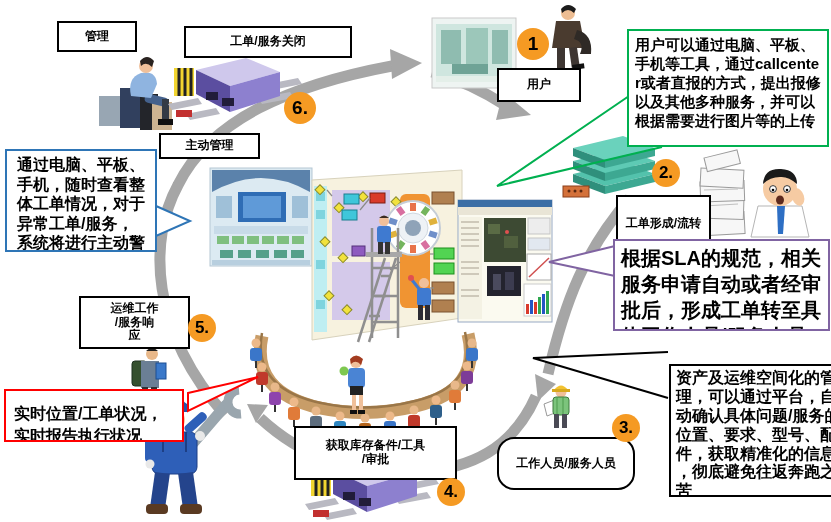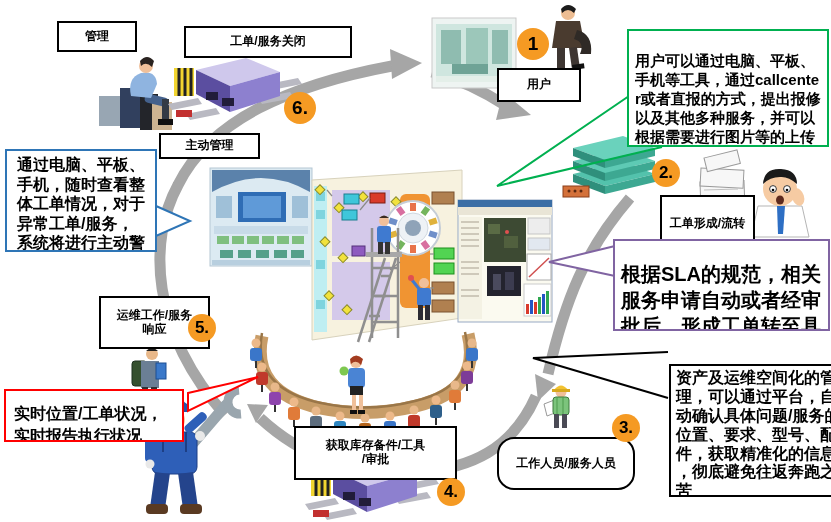--- a/index.html
+++ b/index.html
@@ -2,21 +2,21 @@
 <html><head>
 <meta charset="utf-8">
 <style>
   html,body{margin:0;padding:0;background:#fff;}
   #stage{position:relative;width:831px;height:522px;background:#ffffff;overflow:hidden;
          font-family:"Liberation Sans","DejaVu Sans",sans-serif;}
   #art{position:absolute;left:0;top:0;z-index:1;}
   .box{position:absolute;background:#fff;border:2px solid #000;display:flex;align-items:center;
        justify-content:center;text-align:center;font-weight:bold;font-size:12px;line-height:1.15;
        box-sizing:border-box;z-index:5;color:#000;word-break:break-all;line-break:anywhere;}
-  .callout{position:absolute;background:#fff;border:2px solid #000;padding:20px 6px;font-weight:bold;
+  .callout{position:absolute;background:#fff;border:2px solid #000;padding:4px 6px;font-weight:bold;
        font-size:15px;line-height:1.27;box-sizing:border-box;z-index:5;color:#000;
        word-break:break-all;line-break:anywhere;overflow:hidden;text-align:left;}
   .callout.green{border-color:#00B050;}
   .callout.blue{border-color:#2E75B6;font-size:16px;line-height:1.22;padding:4px 10px;}
   .callout.purple{border-color:#8064A2;font-size:20px;line-height:1.3;}
   .callout.black{border-color:#000;font-size:16px;line-height:1.18;padding:3px 5px;}
   .callout.red{border-color:#FF0000;font-size:16px;line-height:1.4;padding:12px 8px;}
   .badge{position:absolute;background:#F59A23;border-radius:50%;display:flex;align-items:center;
        justify-content:center;font-weight:bold;color:#000;z-index:6;font-size:17px;}
   .badge.big{font-size:19px;}
@@ -423,22 +423,22 @@
     <polygon points="615,246 549,262 615,276" fill="#ffffff" stroke="#8064A2" stroke-width="2"></polygon>
     <path d="M 668 352 L 533 358 L 668 398" stroke="#000000" stroke-width="2" fill="#ffffff"></path>
     <polygon points="188,393 258,377 188,411" fill="#ffffff" stroke="#FF0000" stroke-width="2"></polygon>
   </g>
 </svg>
 
   <div class="box" style="left:57px;top:21px;width:80px;height:31px;">管理</div>
   <div class="box" style="left:184px;top:26px;width:168px;height:32px;">工单/服务关闭</div>
   <div class="box" style="left:497px;top:68px;width:84px;height:34px;">用户</div>
   <div class="box" style="left:159px;top:133px;width:101px;height:26px;">主动管理</div>
-  <div class="box" style="left:616px;top:195px;width:95px;height:58px;padding:0 4px;margin-left:44px;">工单形成/流转</div>
-  <div class="box" style="left:79px;top:296px;width:111px;height:53px;padding:0 14px;margin-left:20px;">运维工作/服务响应</div>
+  <div class="box" style="left:616px;top:195px;width:95px;height:58px;padding:0 4px;">工单形成/流转</div>
+  <div class="box" style="left:79px;top:296px;width:111px;height:53px;padding:0 28px;">运维工作/服务响应</div>
   <div class="box" style="left:294px;top:426px;width:163px;height:54px;padding:12px 29px;">获取库存备件/工具/审批</div>
   <div class="box" style="left:497px;top:437px;width:138px;height:53px;padding:16px 11px;border-radius:17px;">工作人员/服务人员</div>
 
   <div class="callout green" style="left:627px;top:29px;width:202px;height:118px;">用户可以通过电脑、平板、手机等工具，通过callcenter或者直报的方式，提出报修以及其他多种服务，并可以根据需要进行图片等的上传</div>
   <div class="callout blue" style="left:5px;top:149px;width:152px;height:103px;">通过电脑、平板、手机，随时查看整体工单情况，对于异常工单/服务，系统将进行主动警示</div>
   <div class="callout purple" style="left:613px;top:239px;width:217px;height:92px;">根据SLA的规范，相关服务申请自动或者经审批后，形成工单转至具体工作人员/服务人员</div>
   <div class="callout black" style="left:669px;top:364px;width:185px;height:133px;">资产及运维空间化的管理，可以通过平台，自动确认具体问题/服务的位置、要求、型号、配件，获取精准化的信息，彻底避免往返奔跑之苦</div>
   <div class="callout red" style="left:4px;top:389px;width:180px;height:53px;">实时位置/工单状况，实时报告执行状况</div>
 
   <div class="badge big" style="left:517px;top:28px;width:32px;height:32px;">1</div>

